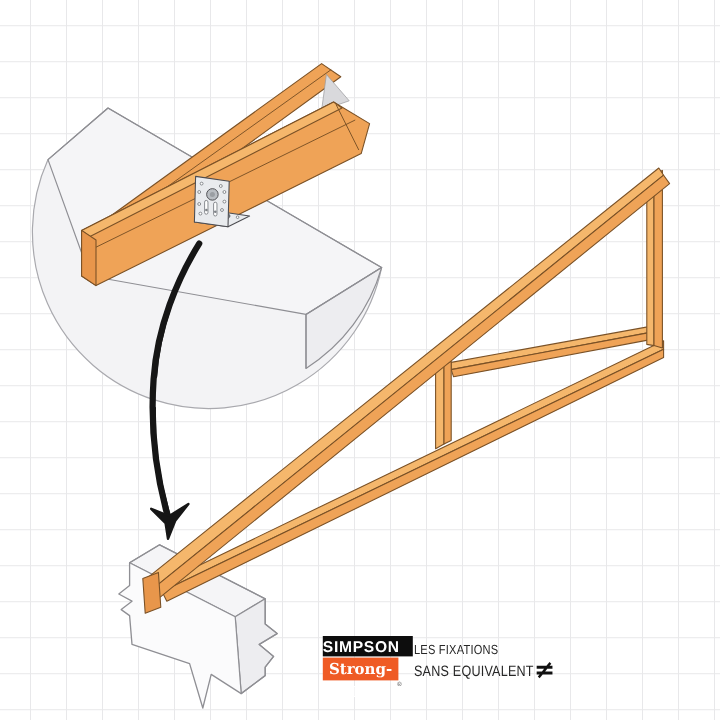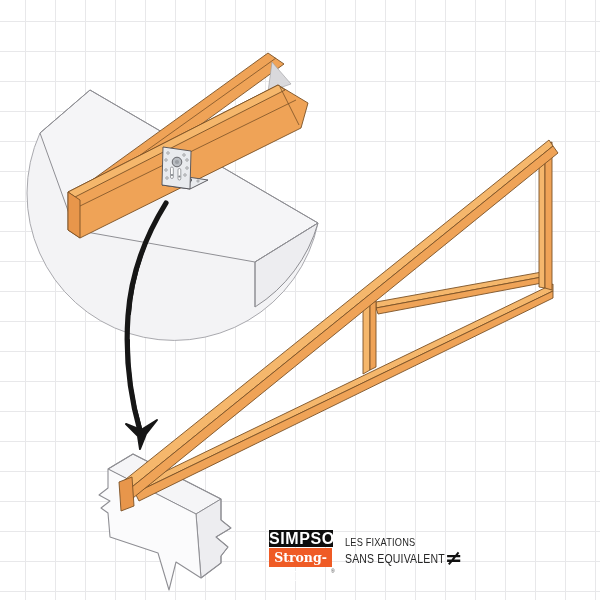--- a/index.html
+++ b/index.html
@@ -30,22 +30,22 @@
   .metal{fill:var(--metal_fill);stroke:var(--metal_outline);stroke-width:.9;stroke-linejoin:round}
   .metal-hole{fill:#fff;stroke:#75787d;stroke-width:.7}
   .metal-dark{fill:var(--metal_dark);stroke:var(--metal_outline);stroke-width:.8}
   .blk-sil{fill:none;stroke:var(--wall_outline);stroke-width:1.1;stroke-linejoin:round}
   .wedge{fill:#d9d9dc;stroke:#9a9a9e;stroke-width:.6}
   .arrow-stroke{fill:none;stroke:var(--arrow_black);stroke-width:5.2;stroke-linecap:round}
   .arrow-rough{fill:none;stroke:var(--arrow_black);stroke-width:2;stroke-linecap:round}
   .arrow-head{fill:var(--arrow_black);stroke:var(--arrow_black);stroke-width:2;stroke-linejoin:round}
   
   .logo{position:absolute;left:269px;top:530px;width:330px}
-  .logo-black{position:absolute;left:0;top:0;width:64px;height:17px;background:var(--brand_black);
-    color:#fff;font-weight:bold;font-size:16px;letter-spacing:.6px;text-align:right;line-height:17px}
+  .logo-black{position:absolute;left:0;top:0;width:75px;height:17px;background:var(--brand_black);
+    color:#fff;font-weight:bold;font-size:13px;letter-spacing:.6px;text-align:left;line-height:17px}
   .logo-orange{position:absolute;left:0;top:18px;width:63px;height:19px;background:var(--brand_orange);
     color:#fff;font-weight:bold;font-size:12.5px;font-family:"DejaVu Serif",serif;text-align:center;line-height:19px}
   .logo-reg{position:absolute;left:62px;top:38px;font-size:5px;color:#444}
   .tagline{position:absolute;left:76px;top:6px;color:var(--text_dark);white-space:nowrap}
   .tag1{font-size:11px;transform:scaleX(.84);transform-origin:left top;letter-spacing:.2px}
   .tag2{font-size:12.5px;margin-top:4px;transform:scaleX(.84);transform-origin:left top;letter-spacing:.2px}
   .neq{position:absolute;left:176px;top:16px;font-size:21px;font-weight:bold;color:#111;
     font-family:"DejaVu Sans",sans-serif}
 </style>
 </head>

